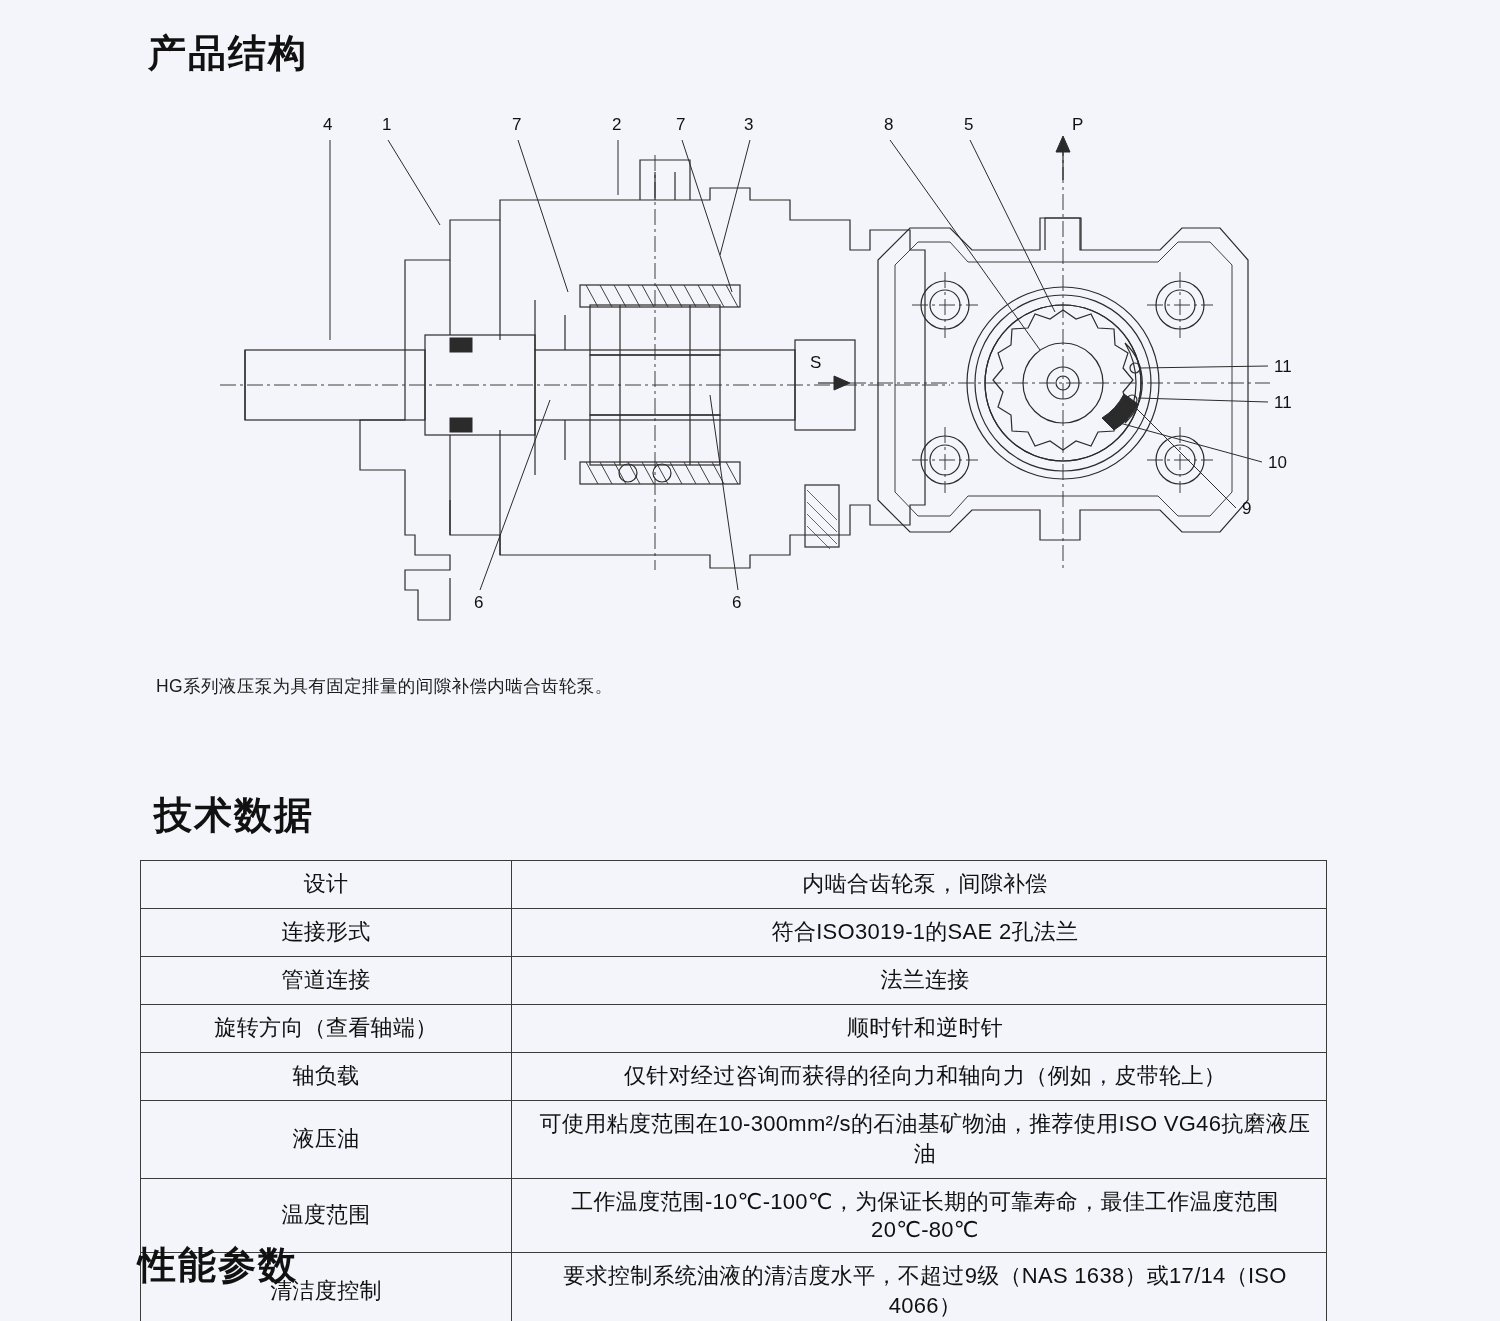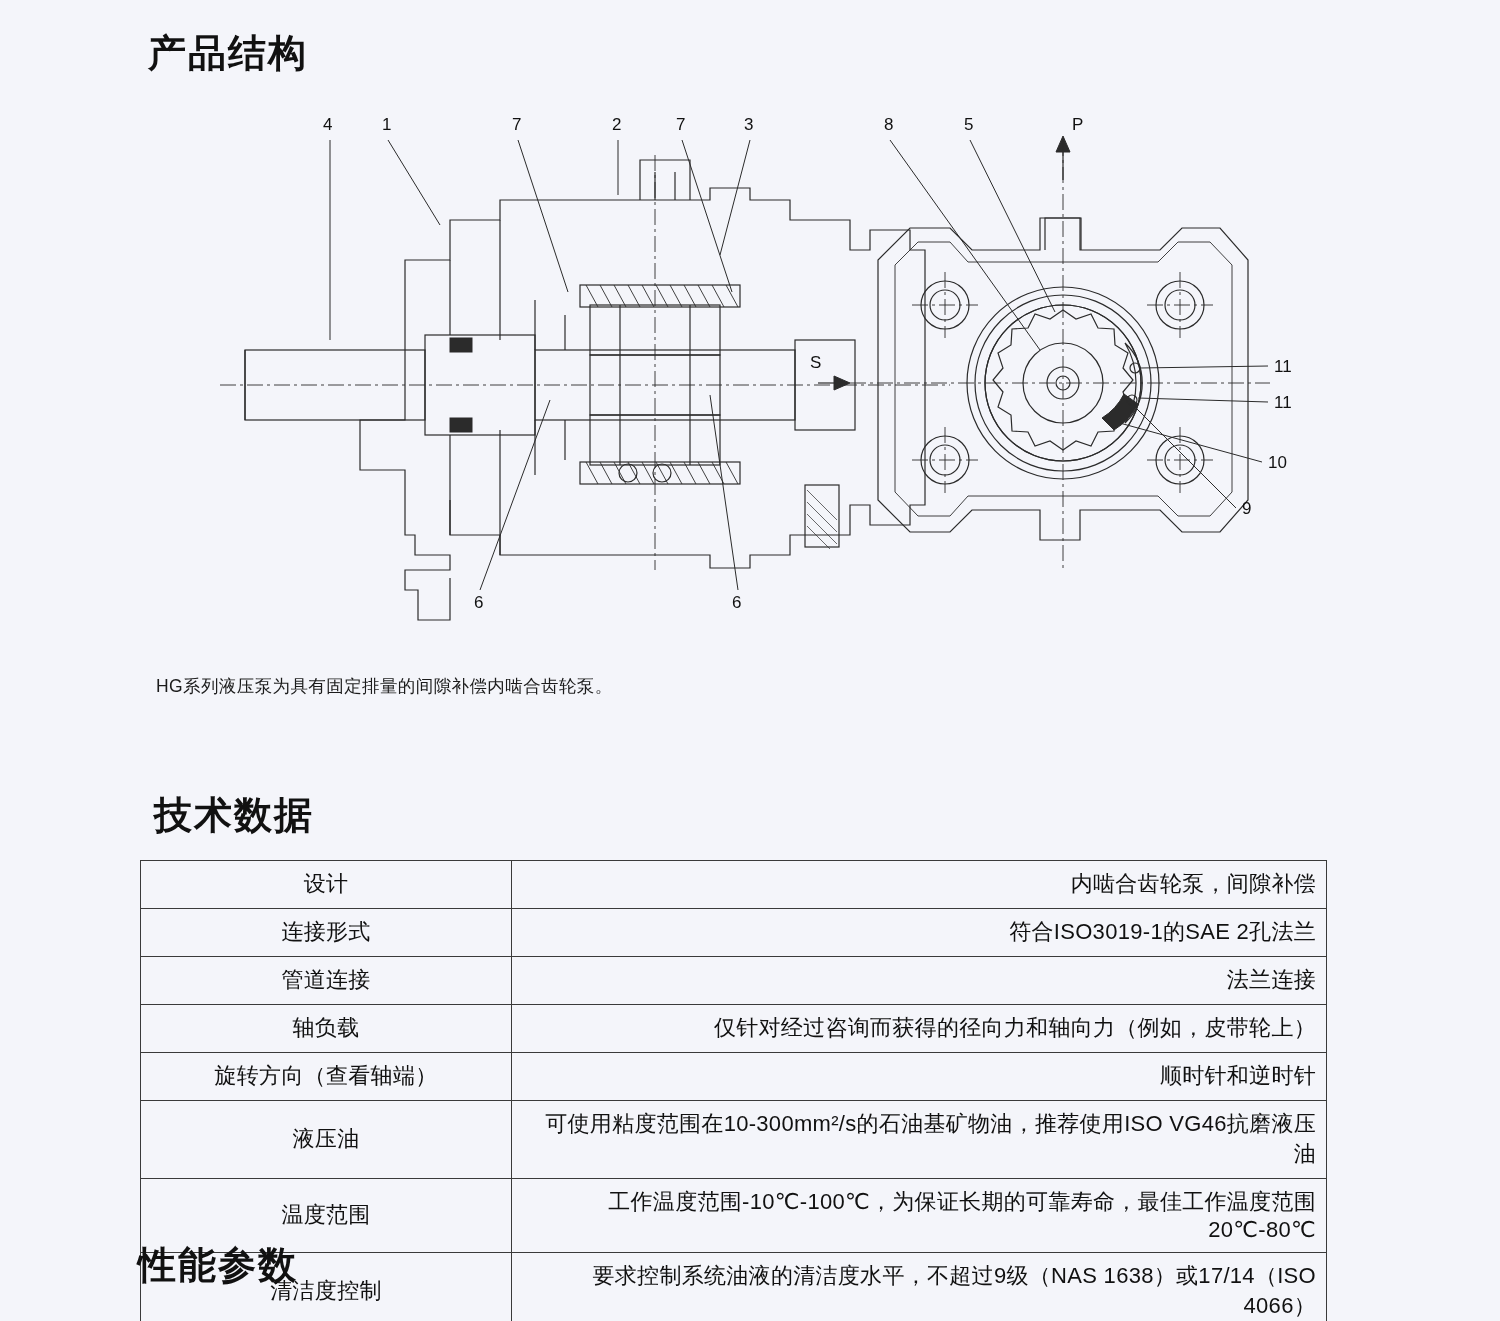--- a/index.html
+++ b/index.html
@@ -72,21 +72,21 @@
     height: 21px;
     vertical-align: middle;
     color: #111;
   }
   table.tech td.label {
     width: 350px;
     text-align: center;
   }
   table.tech td.value {
     padding-left: 22px;
-    text-align: right;
+    text-align: center;
   }
 </style>
 </head>
 <body>
 
 <div class="page">
 
   <h2 class="section-title" id="title-structure">产品结构</h2>
 
   <div class="drawing">
@@ -348,28 +348,28 @@
       </tr>
       <tr>
         <td class="label">连接形式</td>
         <td class="value">符合ISO3019-1的SAE 2孔法兰</td>
       </tr>
       <tr>
         <td class="label">管道连接</td>
         <td class="value">法兰连接</td>
       </tr>
       <tr>
+        <td class="label">旋转方向（查看轴端）</td>
+        <td class="value">顺时针和逆时针</td>
+      </tr>
+      <tr>
         <td class="label">轴负载</td>
         <td class="value">仅针对经过咨询而获得的径向力和轴向力（例如，皮带轮上）</td>
       </tr>
       <tr>
-        <td class="label">旋转方向（查看轴端）</td>
-        <td class="value">顺时针和逆时针</td>
-      </tr>
-      <tr>
         <td class="label">液压油</td>
         <td class="value">可使用粘度范围在10-300mm²/s的石油基矿物油，推荐使用ISO VG46抗磨液压油</td>
       </tr>
       <tr>
         <td class="label">温度范围</td>
         <td class="value">工作温度范围-10℃-100℃，为保证长期的可靠寿命，最佳工作温度范围20℃-80℃</td>
       </tr>
       <tr>
         <td class="label">清洁度控制</td>
         <td class="value">要求控制系统油液的清洁度水平，不超过9级（NAS 1638）或17/14（ISO 4066）</td>

